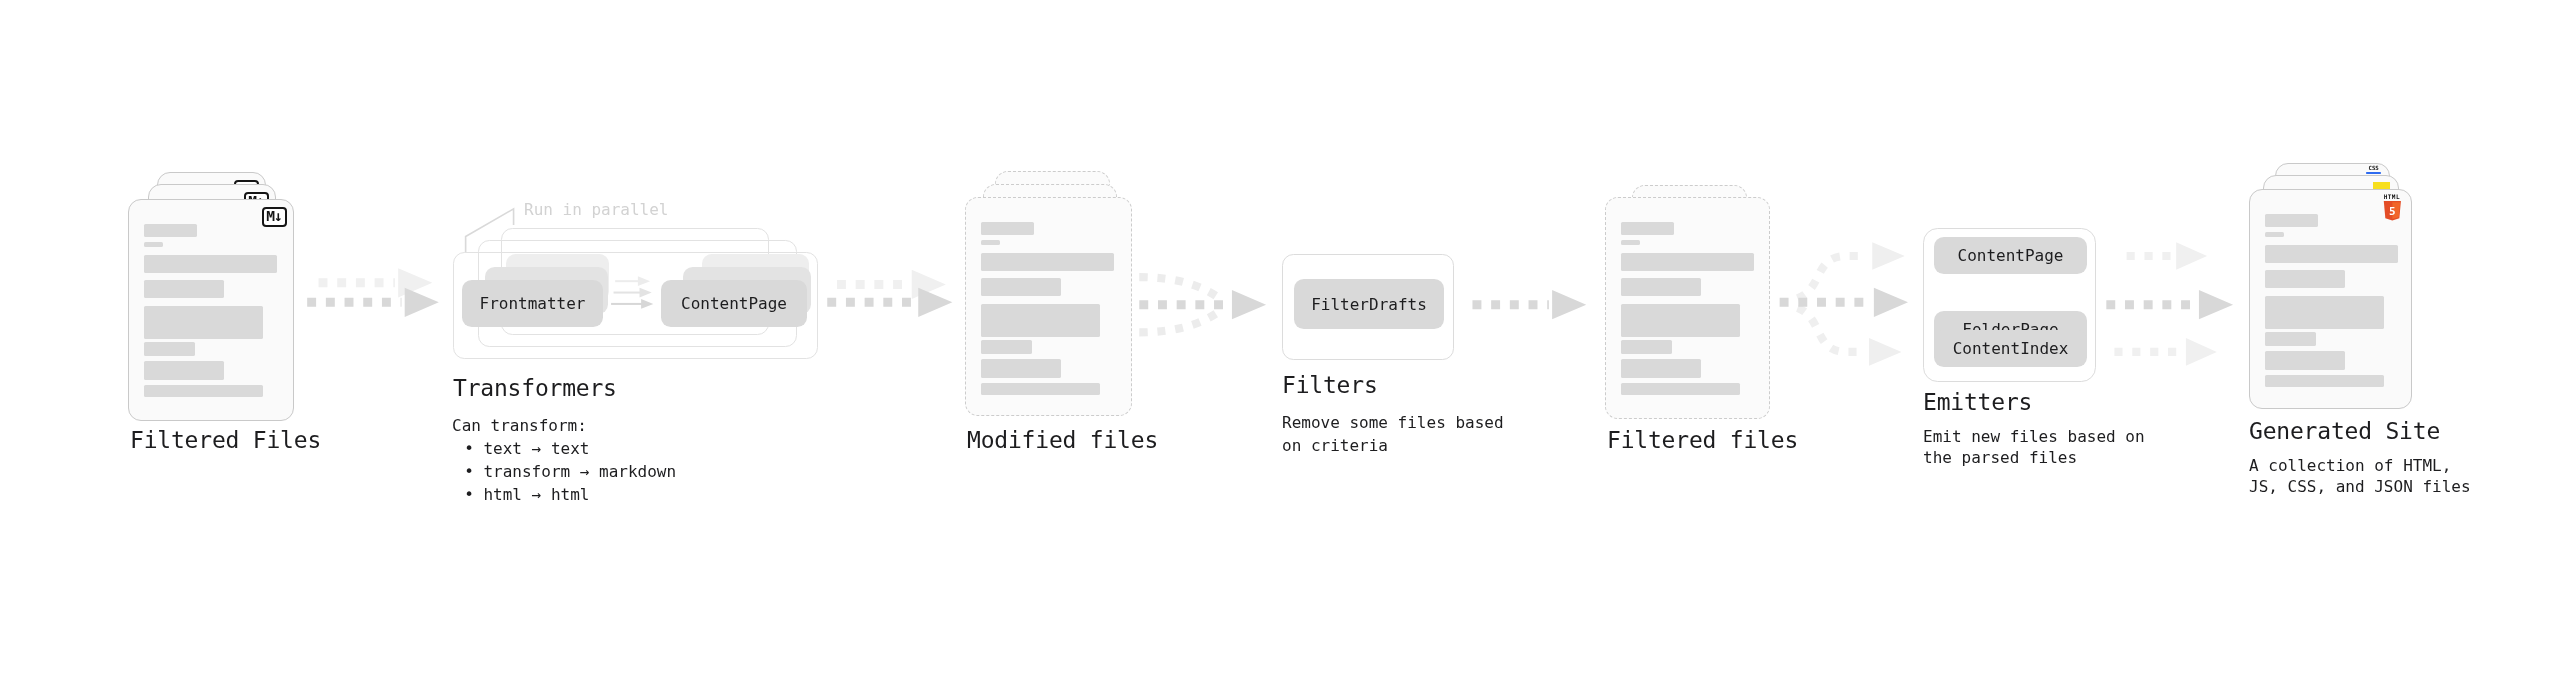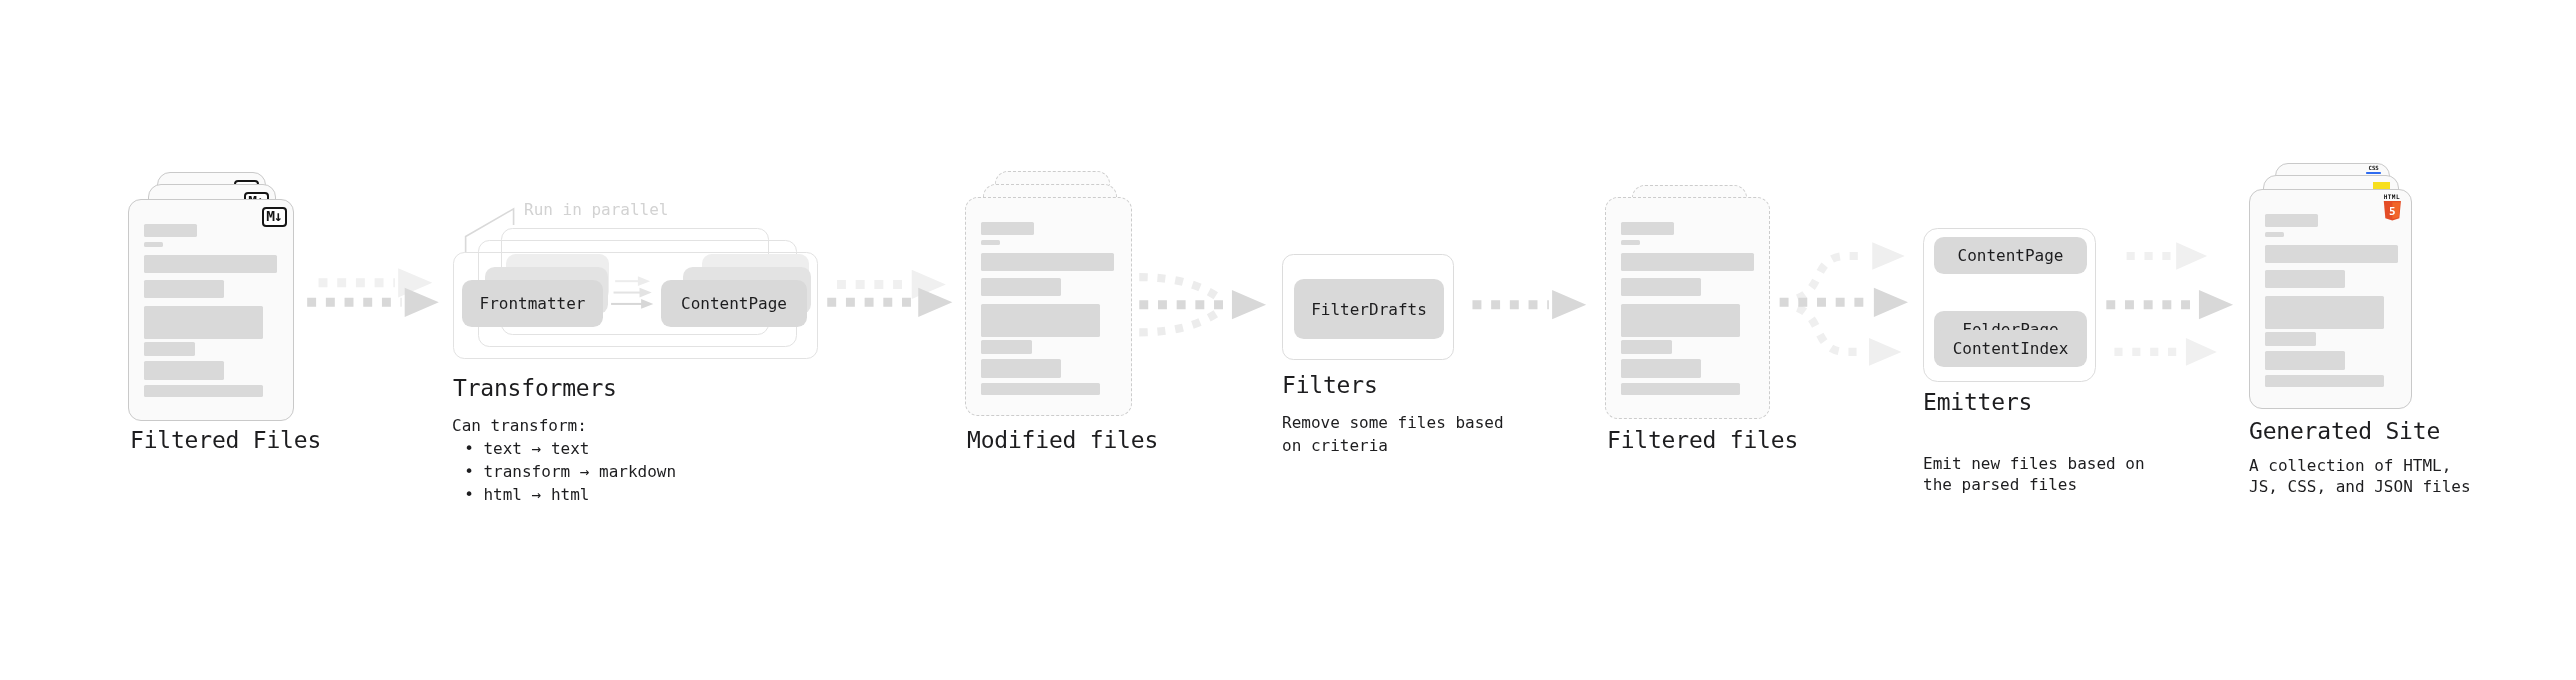--- a/index.html
+++ b/index.html
@@ -162,21 +162,21 @@
     <div class="bar b3"></div>
     <div class="bar b4"></div>
     <div class="bar b5"></div>
     <div class="bar b6"></div>
     <div class="bar b7"></div>
     <div class="bar b8"></div>
   </div>
   <div class="label" style="left:967px;top:427px;">Modified files</div>
 
   <div class="container opaque" style="left:1282px;top:254px;width:172px;height:106px;"></div>
-  <div class="gbox" style="left:1294px;top:279px;width:150px;height:60px;">
+  <div class="gbox" style="left:1294px;top:279px;width:150px;height:50px;">
     <span>FilterDrafts</span>
   </div>
   <div class="label" style="left:1282px;top:372px;">Filters</div>
   <div class="body lh28" style="left:1282px;top:411px;">
     <div>Remove some files based</div>
     <div>on criteria</div>
   </div>
 
   <div class="card dashed" style="left:1632px;top:185px;width:115px;height:98px;"></div>
   <div class="card dashed" style="left:1605px;top:197px;width:165px;height:222px;">
@@ -195,21 +195,21 @@
   <div class="gbox" style="left:1934px;top:237px;width:153px;height:37px;">
     <span>ContentPage</span>
   </div>
   <div class="gbox" style="left:1934px;top:283px;width:153px;height:37px;margin-top:28px;">
     <span>FolderPage</span>
   </div>
   <div class="gbox" style="left:1934px;top:330px;width:153px;height:37px;">
     <span>ContentIndex</span>
   </div>
   <div class="label" style="left:1923px;top:389px;">Emitters</div>
-  <div class="body lh26" style="left:1923px;top:453px;">
+  <div class="body lh26" style="left:1923px;top:426px;">
     <div>Emit new files based on</div>
     <div>the parsed files</div>
   </div>
 
   <div class="card" style="left:2275px;top:163px;width:115px;height:98px;">
     <div class="cssbadge">
       <span class="word">CSS</span>
       <div class="blbar"></div>
     </div>
   </div>

